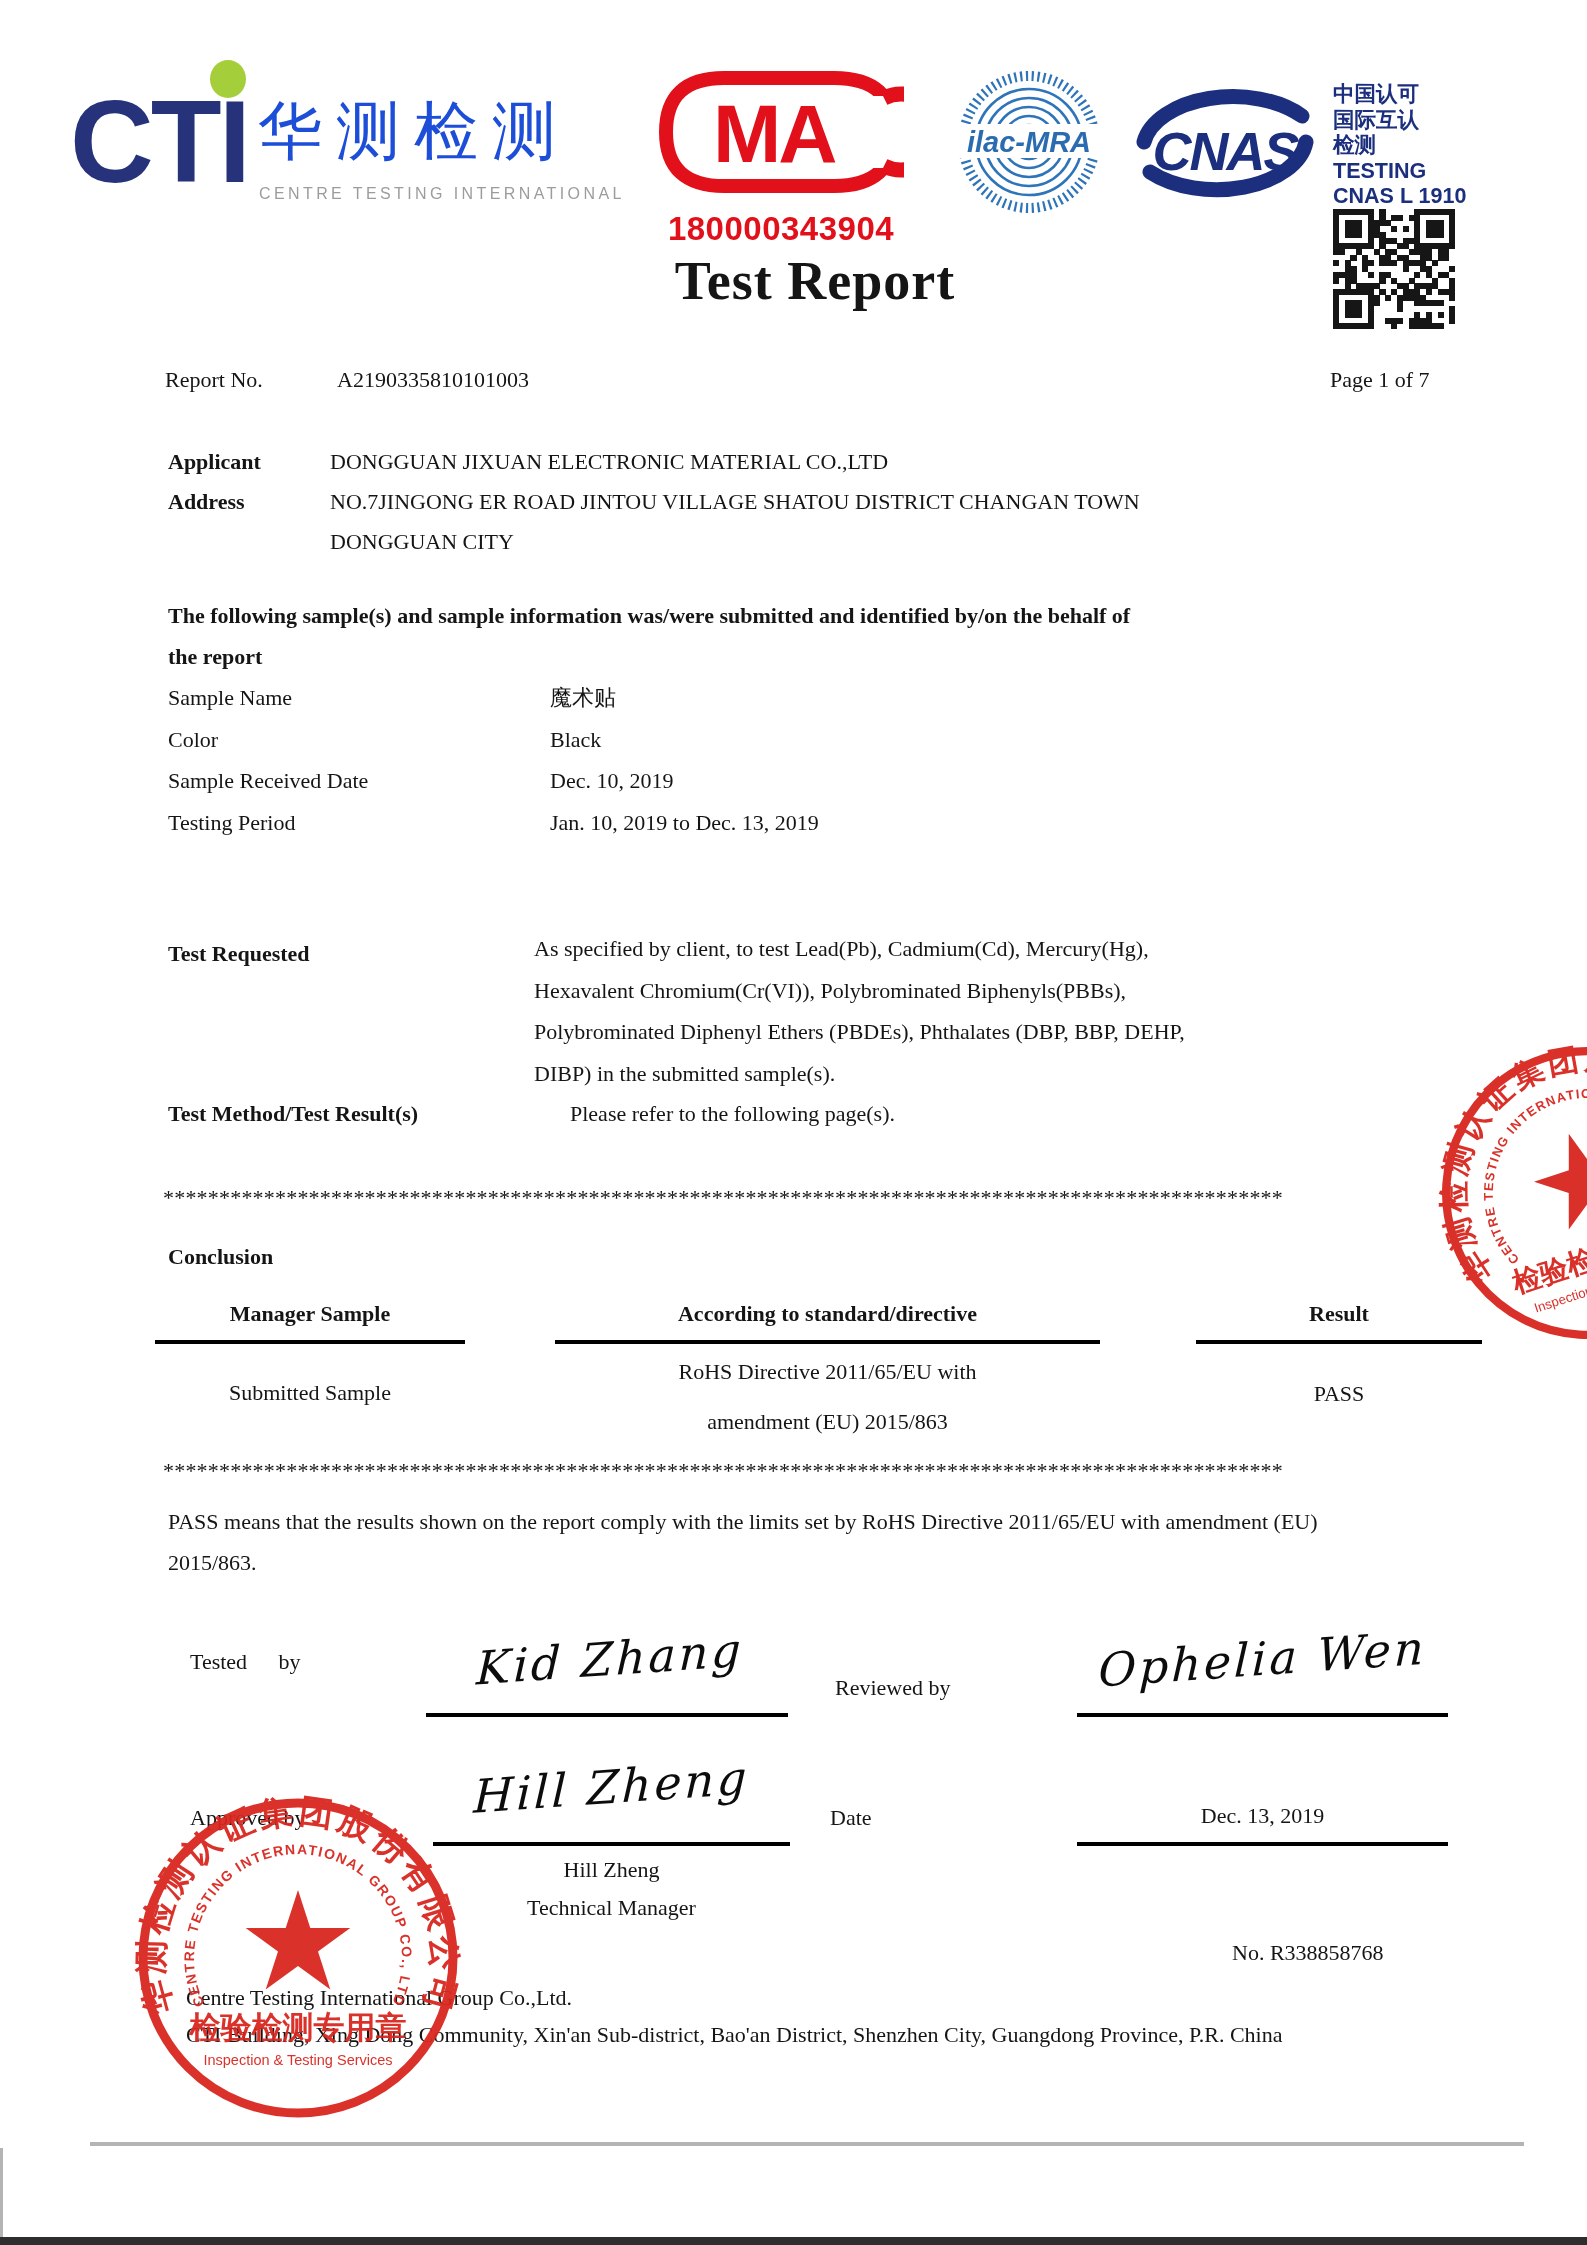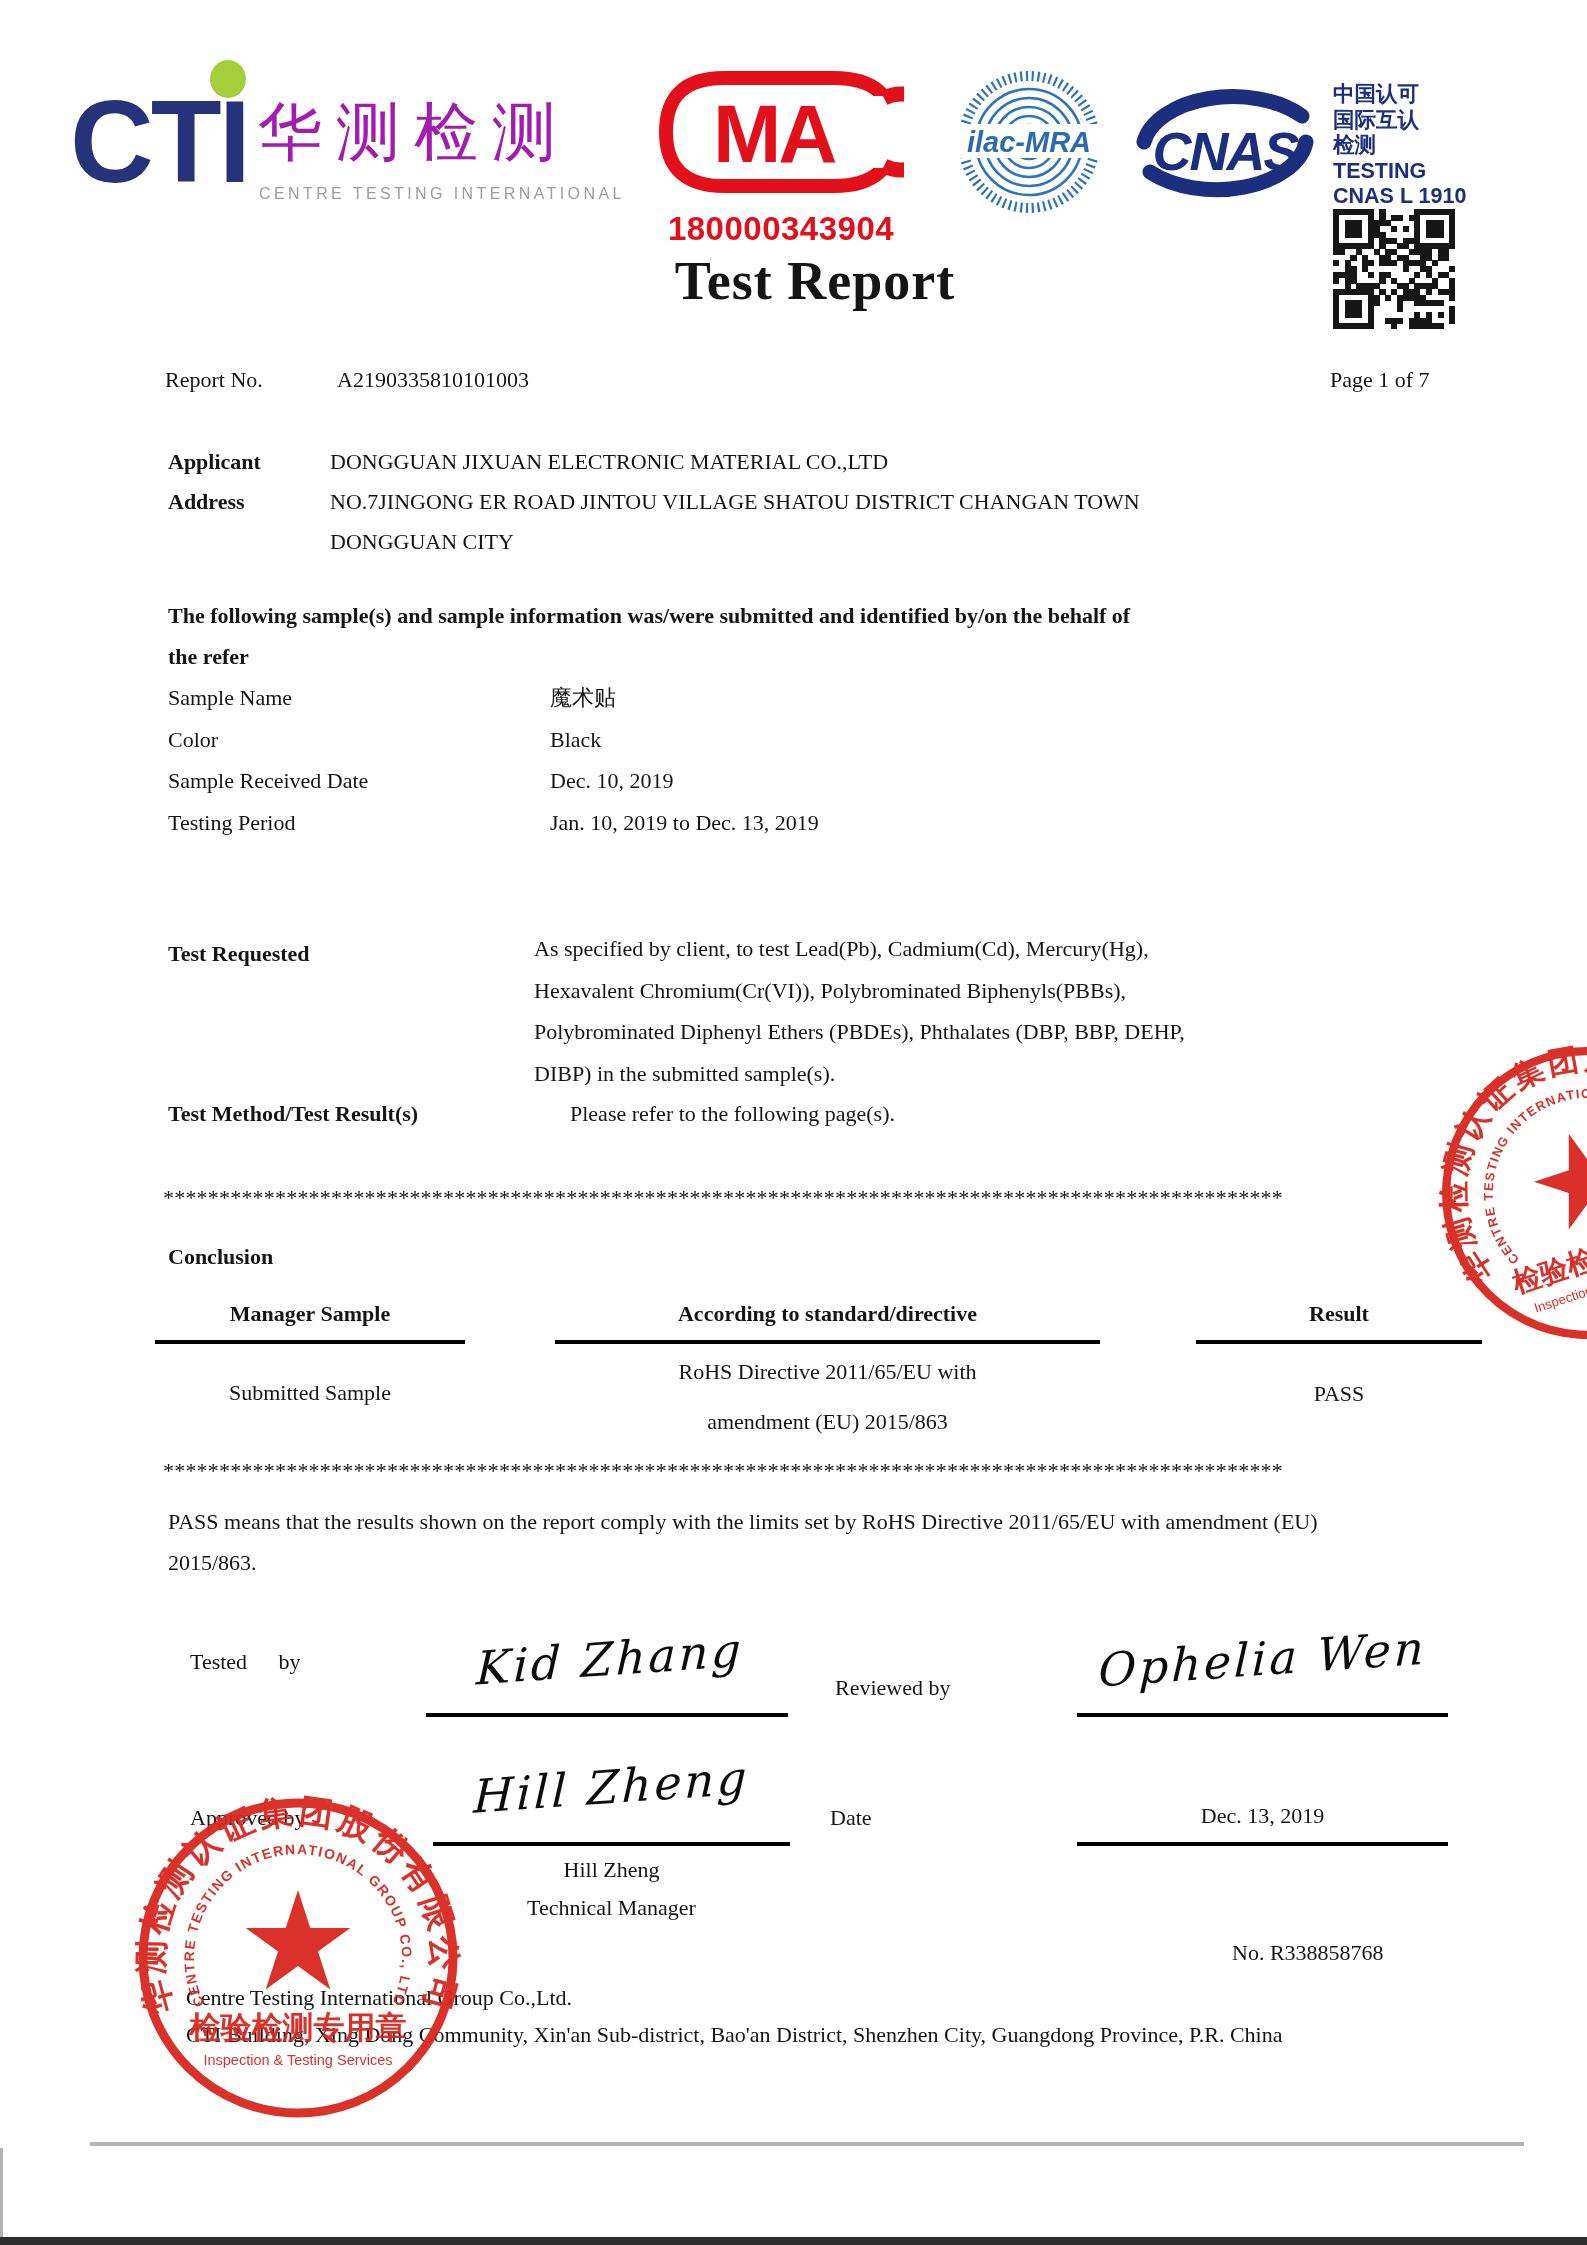--- a/index.html
+++ b/index.html
@@ -6,21 +6,21 @@
   .page{position:relative;width:1587px;height:2245px;background:#fff;overflow:hidden;
         font-family:"Liberation Serif",serif;color:#151515;}
   .abs{position:absolute;}
   .b{font-weight:bold;}
   .t{font-size:22px;line-height:28px;white-space:nowrap;}
   .ctr{text-align:center;}
   
   .cti-word{font-family:"Liberation Sans",sans-serif;font-weight:bold;font-size:116px;
             line-height:1;color:#26337b;letter-spacing:-3px;}
   .cti-dot{width:36px;height:38px;border-radius:50%;background:#a4ce3a;}
-  .cti-cn{font-family:Liberation Sans, sans-serif;font-size:64px;line-height:1;color:#a21caf;letter-spacing:14px;}
+  .cti-cn{font-family:Liberation Serif, serif;font-size:64px;line-height:1;color:#1d4ed8;letter-spacing:14px;}
   .cti-sub{font-family:"Liberation Sans",sans-serif;font-size:16px;color:#9c9c9c;letter-spacing:3.4px;}
   .cma-num{font-family:"Liberation Sans",sans-serif;font-weight:600;font-size:33px;color:#e2101a;letter-spacing:.5px;}
   .acc{font-family:"Liberation Sans",sans-serif;font-weight:bold;font-size:21.5px;
        line-height:25.5px;color:#1b2f7e;white-space:nowrap;}
   .qr{background:#fff;}
   .qr i{position:absolute;background:#161616;}
   .title{font-size:54px;font-weight:bold;letter-spacing:1px;}
   .stars{font-size:22px;letter-spacing:.2px;white-space:nowrap;overflow:hidden;}
   .rule{background:#000;height:3.5px;}
   .sig{font-family:"DejaVu Serif",serif;font-style:italic;font-size:46px;white-space:nowrap;
@@ -318,21 +318,21 @@
   <div class="abs t" style="left:337px;top:366px;">A2190335810101003</div>
   <div class="abs t" style="left:1330px;top:366px;">Page 1 of 7</div>
 
   <div class="abs t b" style="left:168px;top:448px;">Applicant</div>
   <div class="abs t" style="left:330px;top:448px;">DONGGUAN JIXUAN ELECTRONIC MATERIAL CO.,LTD</div>
   <div class="abs t b" style="left:168px;top:488px;">Address</div>
   <div class="abs t" style="left:330px;top:488px;">NO.7JINGONG ER ROAD JINTOU VILLAGE SHATOU DISTRICT CHANGAN TOWN</div>
   <div class="abs t" style="left:330px;top:528px;">DONGGUAN CITY</div>
 
   <div class="abs t b" style="left:168px;top:602px;">The following sample(s) and sample information was/were submitted and identified by/on the behalf of</div>
-  <div class="abs t b" style="left:168px;top:643px;">the refer</div>
+  <div class="abs t b" style="left:168px;top:643px;">the report</div>
 
   <div class="abs t" style="left:168px;top:684px;">Sample Name</div>
   <div class="abs t" style="left:550px;top:684px;">魔术贴</div>
   <div class="abs t" style="left:168px;top:726px;">Color</div>
   <div class="abs t" style="left:550px;top:726px;">Black</div>
   <div class="abs t" style="left:168px;top:767px;">Sample Received Date</div>
   <div class="abs t" style="left:550px;top:767px;">Dec. 10, 2019</div>
   <div class="abs t" style="left:168px;top:809px;">Testing Period</div>
   <div class="abs t" style="left:550px;top:809px;">Jan. 10, 2019 to Dec. 13, 2019</div>
 

